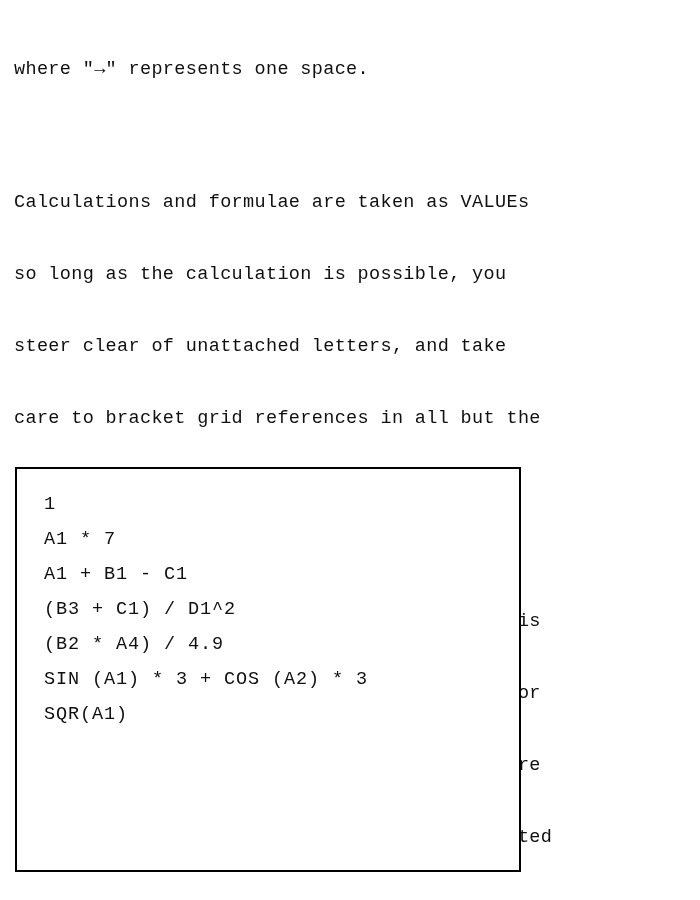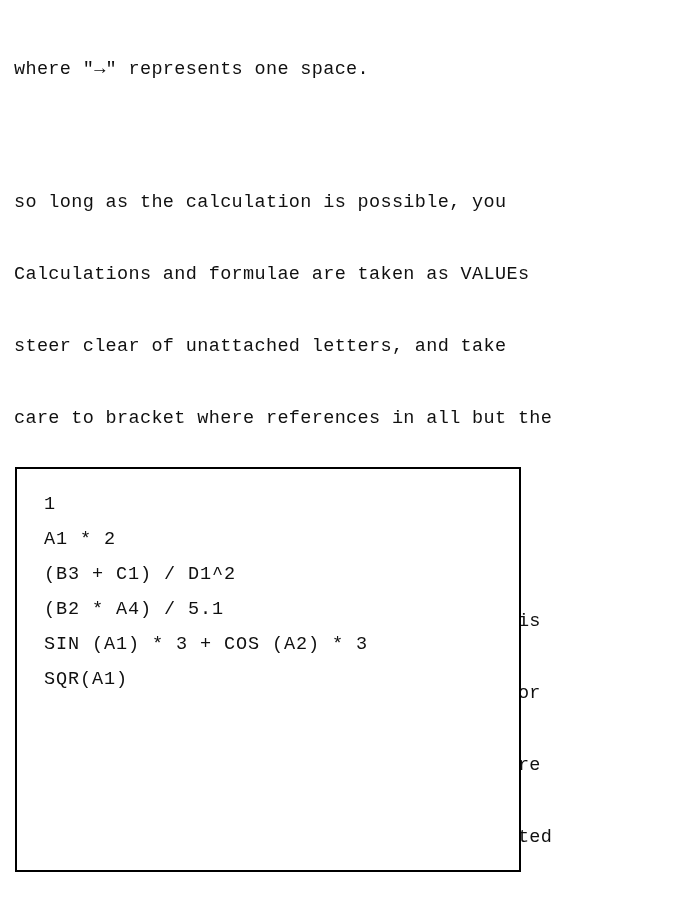--- a/index.html
+++ b/index.html
@@ -77,43 +77,44 @@
 </head>
 <body>
 
 <div class="page">
 
   <p class="para">
     <span class="line">where "→" represents one space.</span>
   </p>
 
   <p class="para">
+    <span class="line">Calculations and formulae are taken as VALUEs</span>
     <span class="line">so long as the calculation is possible, you</span>
-    <span class="line">Calculations and formulae are taken as VALUEs</span>
     <span class="line">steer clear of unattached letters, and take</span>
-    <span class="line">care to bracket where references in all but the</span>
+    <span class="line">care to bracket grid references in all but the</span>
     <span class="line">simplest cases.</span>
   </p>
 
   <p class="para">
     <span class="line">If you enter an expression whose evaluation is</span>
     <span class="line">impossible, it will be entered as a label: for</span>
     <span class="line">example, SQR(A1), where the contents of A1 are</span>
     <span class="line">negative. To force an expression to be accepted</span>
     <span class="line">as a VALUE, so that the entry can be used in</span>
     
     
     
     
   </p>
 
   <div class="codebox-wrap">
     <div class="codebox">
       <span class="codeline">1</span>
-      <span class="codeline">A1 * 2</span>
+      <span class="codeline">A1 * 7</span>
+      <span class="codeline">A1 + B1 - C1</span>
       <span class="codeline">(B3 + C1) / D1^2</span>
-      <span class="codeline">(B2 * A4) / 5.1</span>
+      <span class="codeline">(B2 * A4) / 4.9</span>
       <span class="codeline">SIN (A1) * 3 + COS (A2) * 3</span>
       <span class="codeline">SQR(A1)</span>
     </div>
   </div>
 
 </div>
 
 </body></html>

